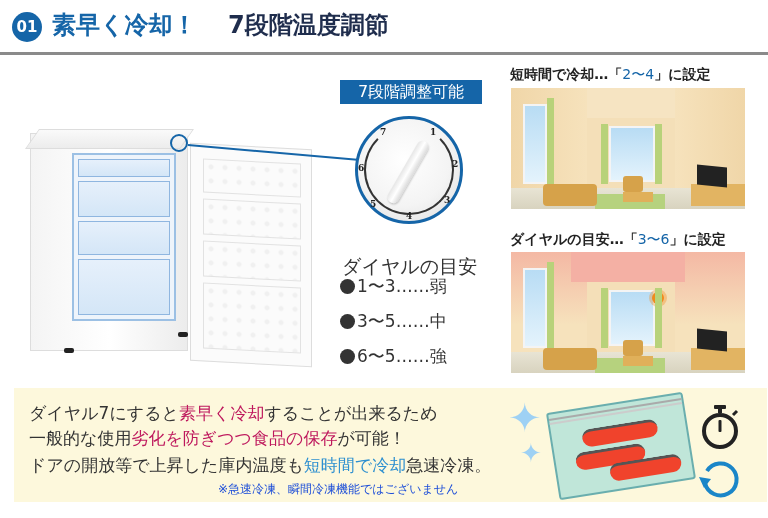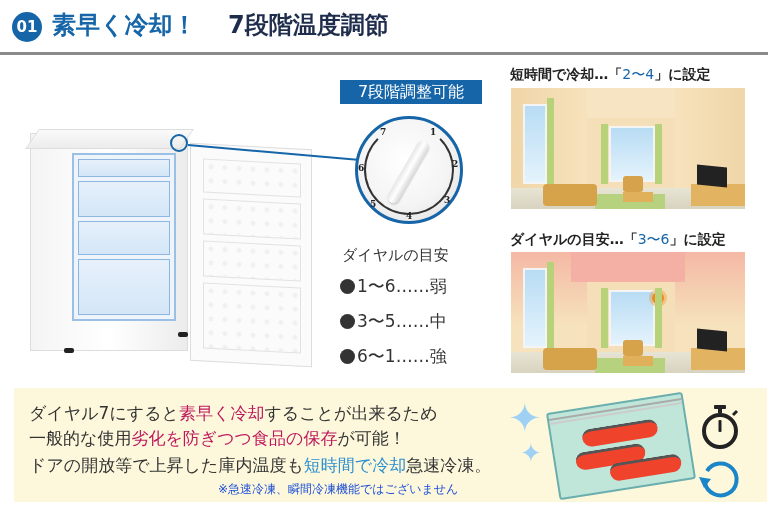--- a/index.html
+++ b/index.html
@@ -25,21 +25,21 @@
   .dial-ring { position: absolute; left: 150px; top: 34px; width: 18px; height: 18px; border: 2px solid #1565a8; border-radius: 50%; }
   .callout-line { position: absolute; left: 168px; top: 44px; width: 190px; height: 2px; background: #1565a8; transform-origin: left center; transform: rotate(5deg); }
 
   
   .dial-label { position: absolute; left: 340px; top: 80px; width: 142px; height: 24px; background: #1565a8; color: #fff; font-size: 16px; line-height: 24px; text-align: center; }
   .dial { position: absolute; left: 355px; top: 116px; width: 108px; height: 108px; border-radius: 50%; border: 3px solid #1565a8; background: radial-gradient(circle at 45% 40%, #ffffff 0%, #f4f4f4 55%, #dcdcdc 100%); }
   .dial-num { position: absolute; font-family: "DejaVu Serif", serif; font-size: 9px; font-weight: bold; color: #222; }
   .dial-knob { position: absolute; left: 44px; top: 18px; width: 12px; height: 70px; background: linear-gradient(90deg,#e6e6e6,#ffffff,#dadada); border-radius: 6px; transform: rotate(30deg); box-shadow: 1px 1px 2px rgba(0,0,0,0.2); }
   .dial-arc { position: absolute; left: 6px; top: 6px; width: 90px; height: 90px; border-radius: 50%; border: 2px solid #333; border-top-color: transparent; }
 
-  .guide-title { position: absolute; left: 342px; top: 246px; font-size: 15px; color: #333; white-space: nowrap; }
+  .guide-title { position: absolute; left: 342px; top: 254px; font-size: 19px; color: #333; white-space: nowrap; }
   .guide-row { position: absolute; left: 340px; font-size: 17px; color: #333; white-space: nowrap; }
   .guide-row .dot { display: inline-block; width: 15px; height: 15px; border-radius: 50%; background: #333; vertical-align: -2px; margin-right: 2px; }
 
   
   .room-cap { position: absolute; left: 510px; font-size: 14px; font-weight: bold; color: #222; white-space: nowrap; }
   .room-cap .hl { color: #1565a8; font-weight: normal; }
   .room { position: absolute; left: 511px; width: 234px; height: 121px; overflow: hidden; }
   .room .ceil { position: absolute; left: 0; top: 0; width: 100%; height: 30px; }
   .room .backwall { position: absolute; left: 76px; top: 30px; width: 88px; height: 72px; background: #f4dfb8; }
   .room .leftwall { position: absolute; left: 0; top: 0; width: 76px; height: 121px; background: linear-gradient(90deg,#f0d6a8,#f6e2bc); }
@@ -112,27 +112,27 @@
   <span class="dial-num" style="left:86px;top:76px;">3</span>
   <span class="dial-num" style="left:48px;top:92px;">4</span>
   <span class="dial-num" style="left:12px;top:80px;">5</span>
   <span class="dial-num" style="left:0px;top:44px;">6</span>
   <span class="dial-num" style="left:22px;top:8px;">7</span>
   <div class="dial-knob"></div>
 </div>
 
 <div class="guide-title">ダイヤルの目安</div>
 <div class="guide-row" style="top:275px;">
-  <span class="dot"></span><span>1〜6</span><span>……</span><span>弱</span>
+  <span class="dot"></span><span>1〜3</span><span>……</span><span>弱</span>
 </div>
 <div class="guide-row" style="top:310px;text-align:center;">
   <span class="dot"></span><span>3〜5</span><span>……</span><span>中</span>
 </div>
 <div class="guide-row" style="top:345px;">
-  <span class="dot"></span><span>6〜1</span><span>……</span><span>強</span>
+  <span class="dot"></span><span>6〜5</span><span>……</span><span>強</span>
 </div>
 
 <div class="room-cap" style="top:66px;">
   <span>短時間で冷却…「</span><span class="hl">2〜4</span><span>」に設定</span>
 </div>
 <div class="room" style="top:88px;">
   <div class="ceil" style="background:#f6e4c2;"></div>
   <div class="leftwall"></div>
   <div class="rightwall"></div>
   <div class="backwall"></div>

